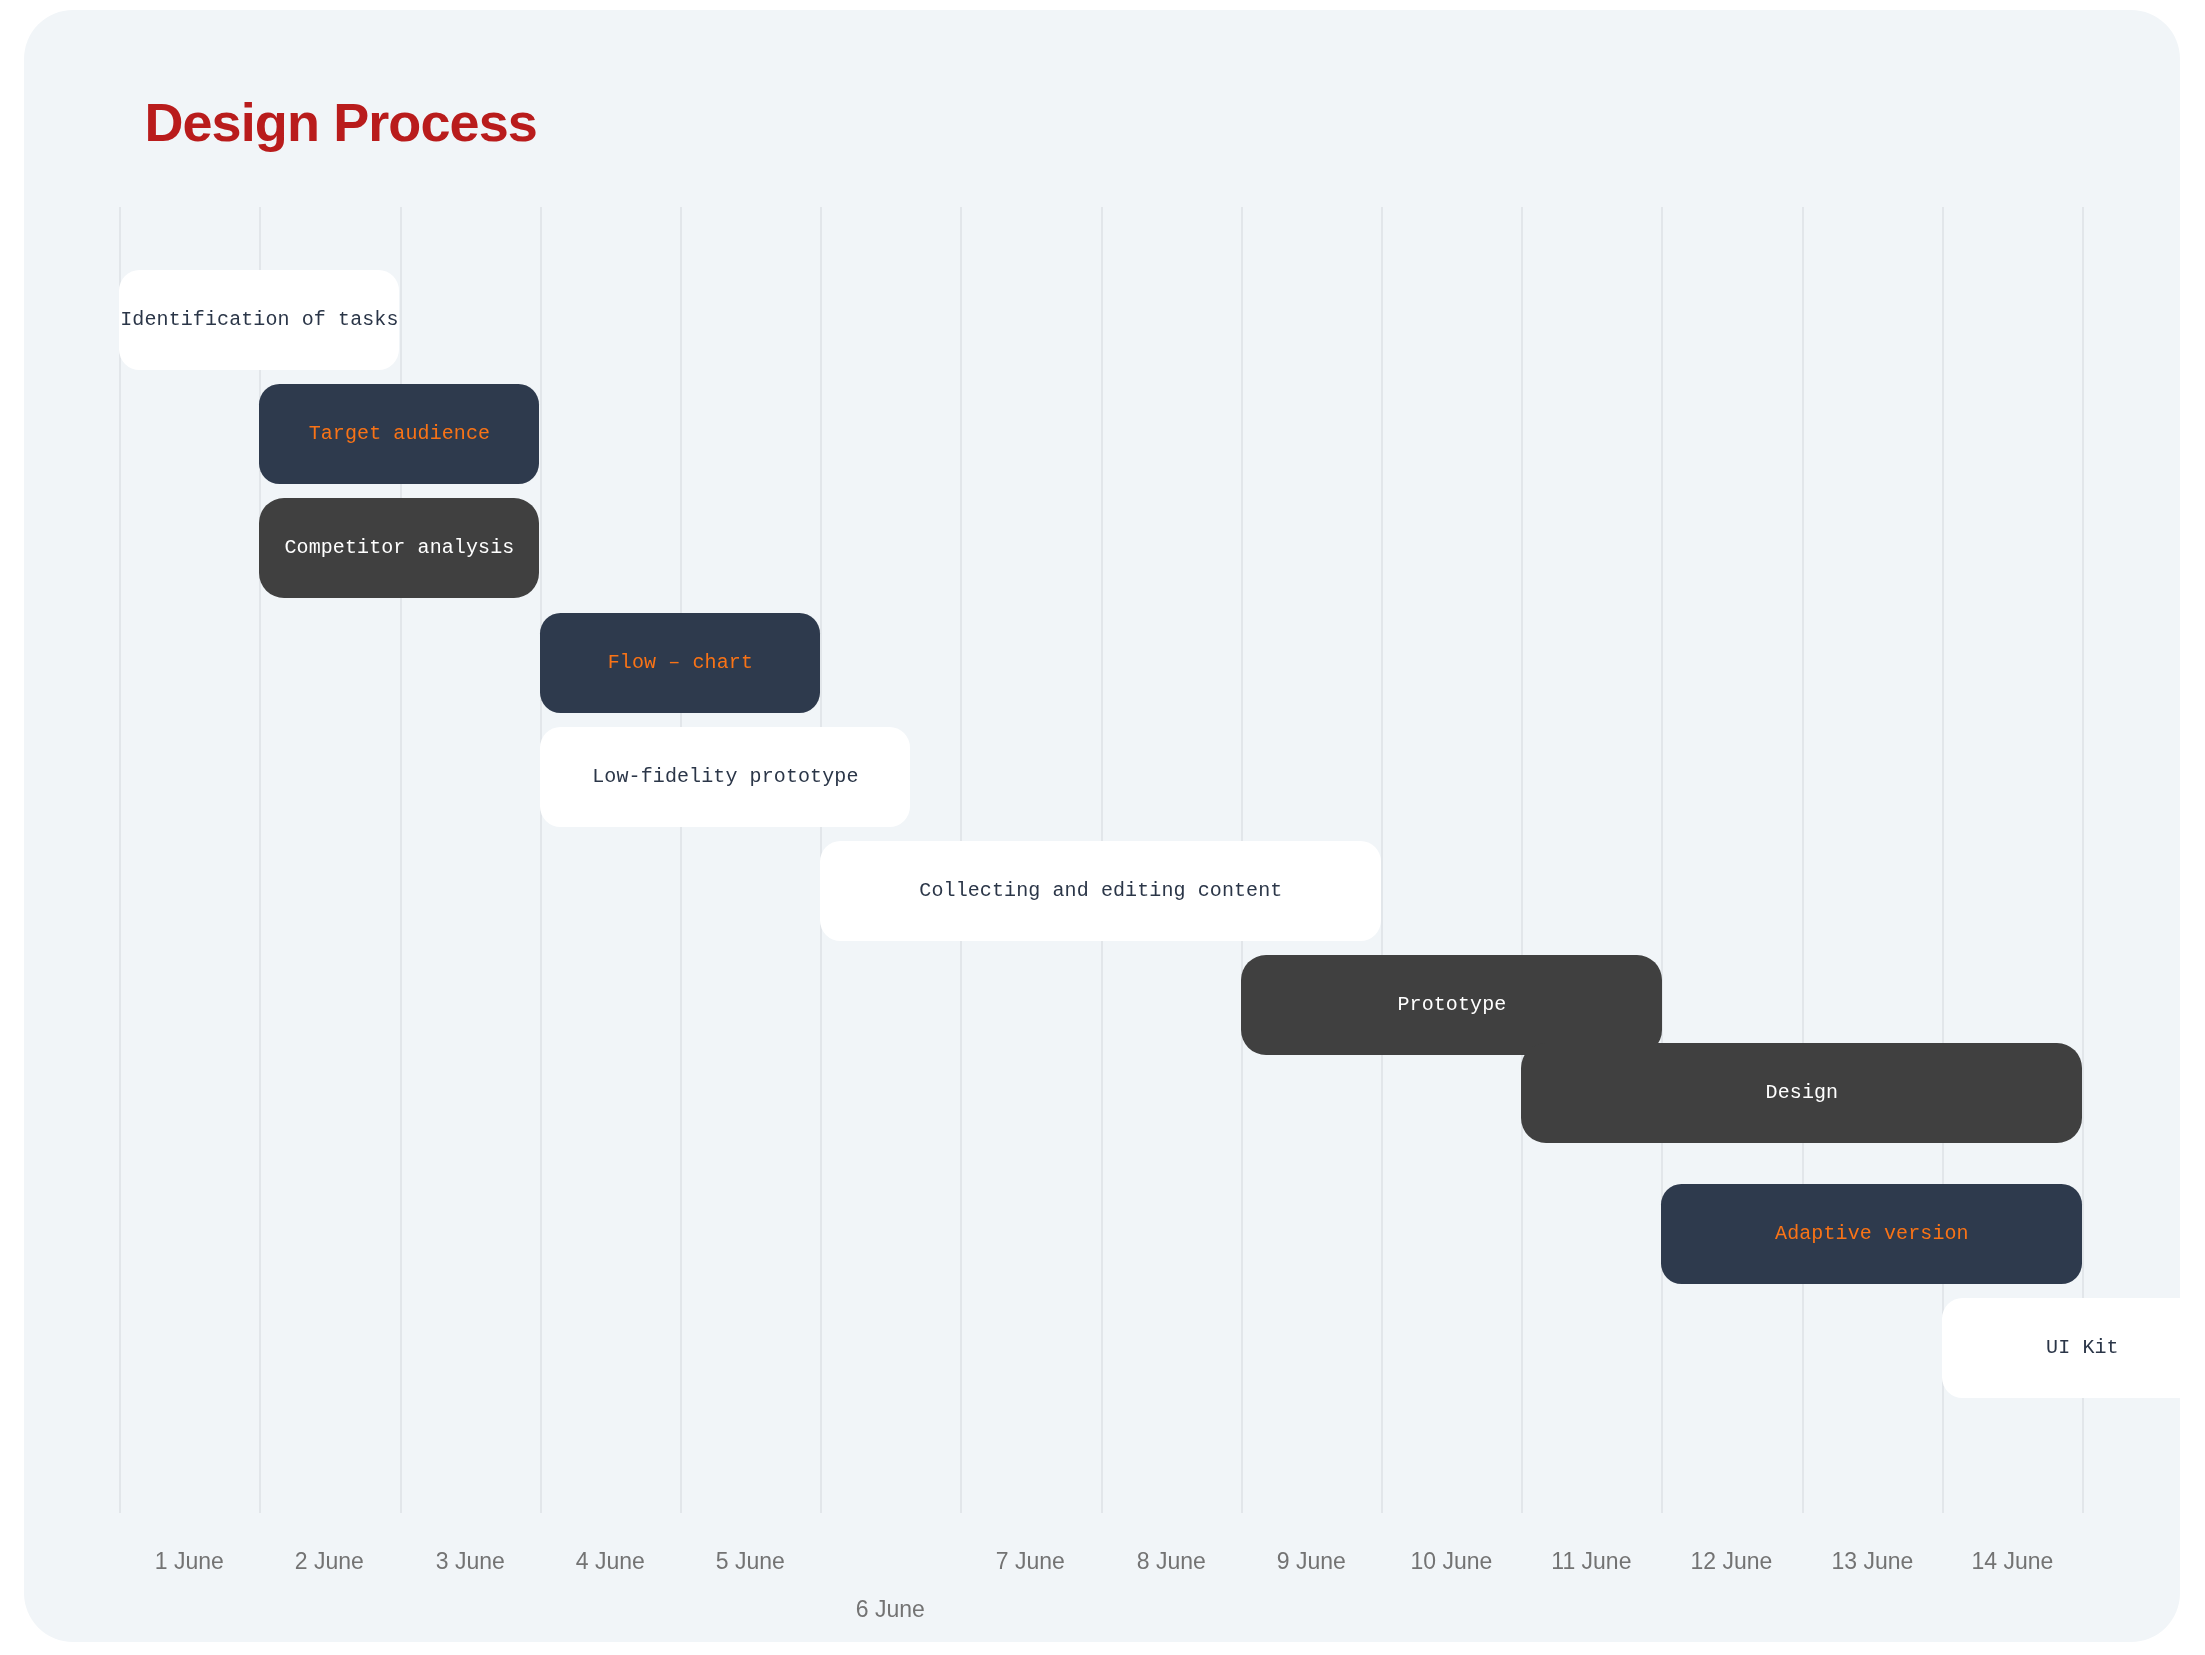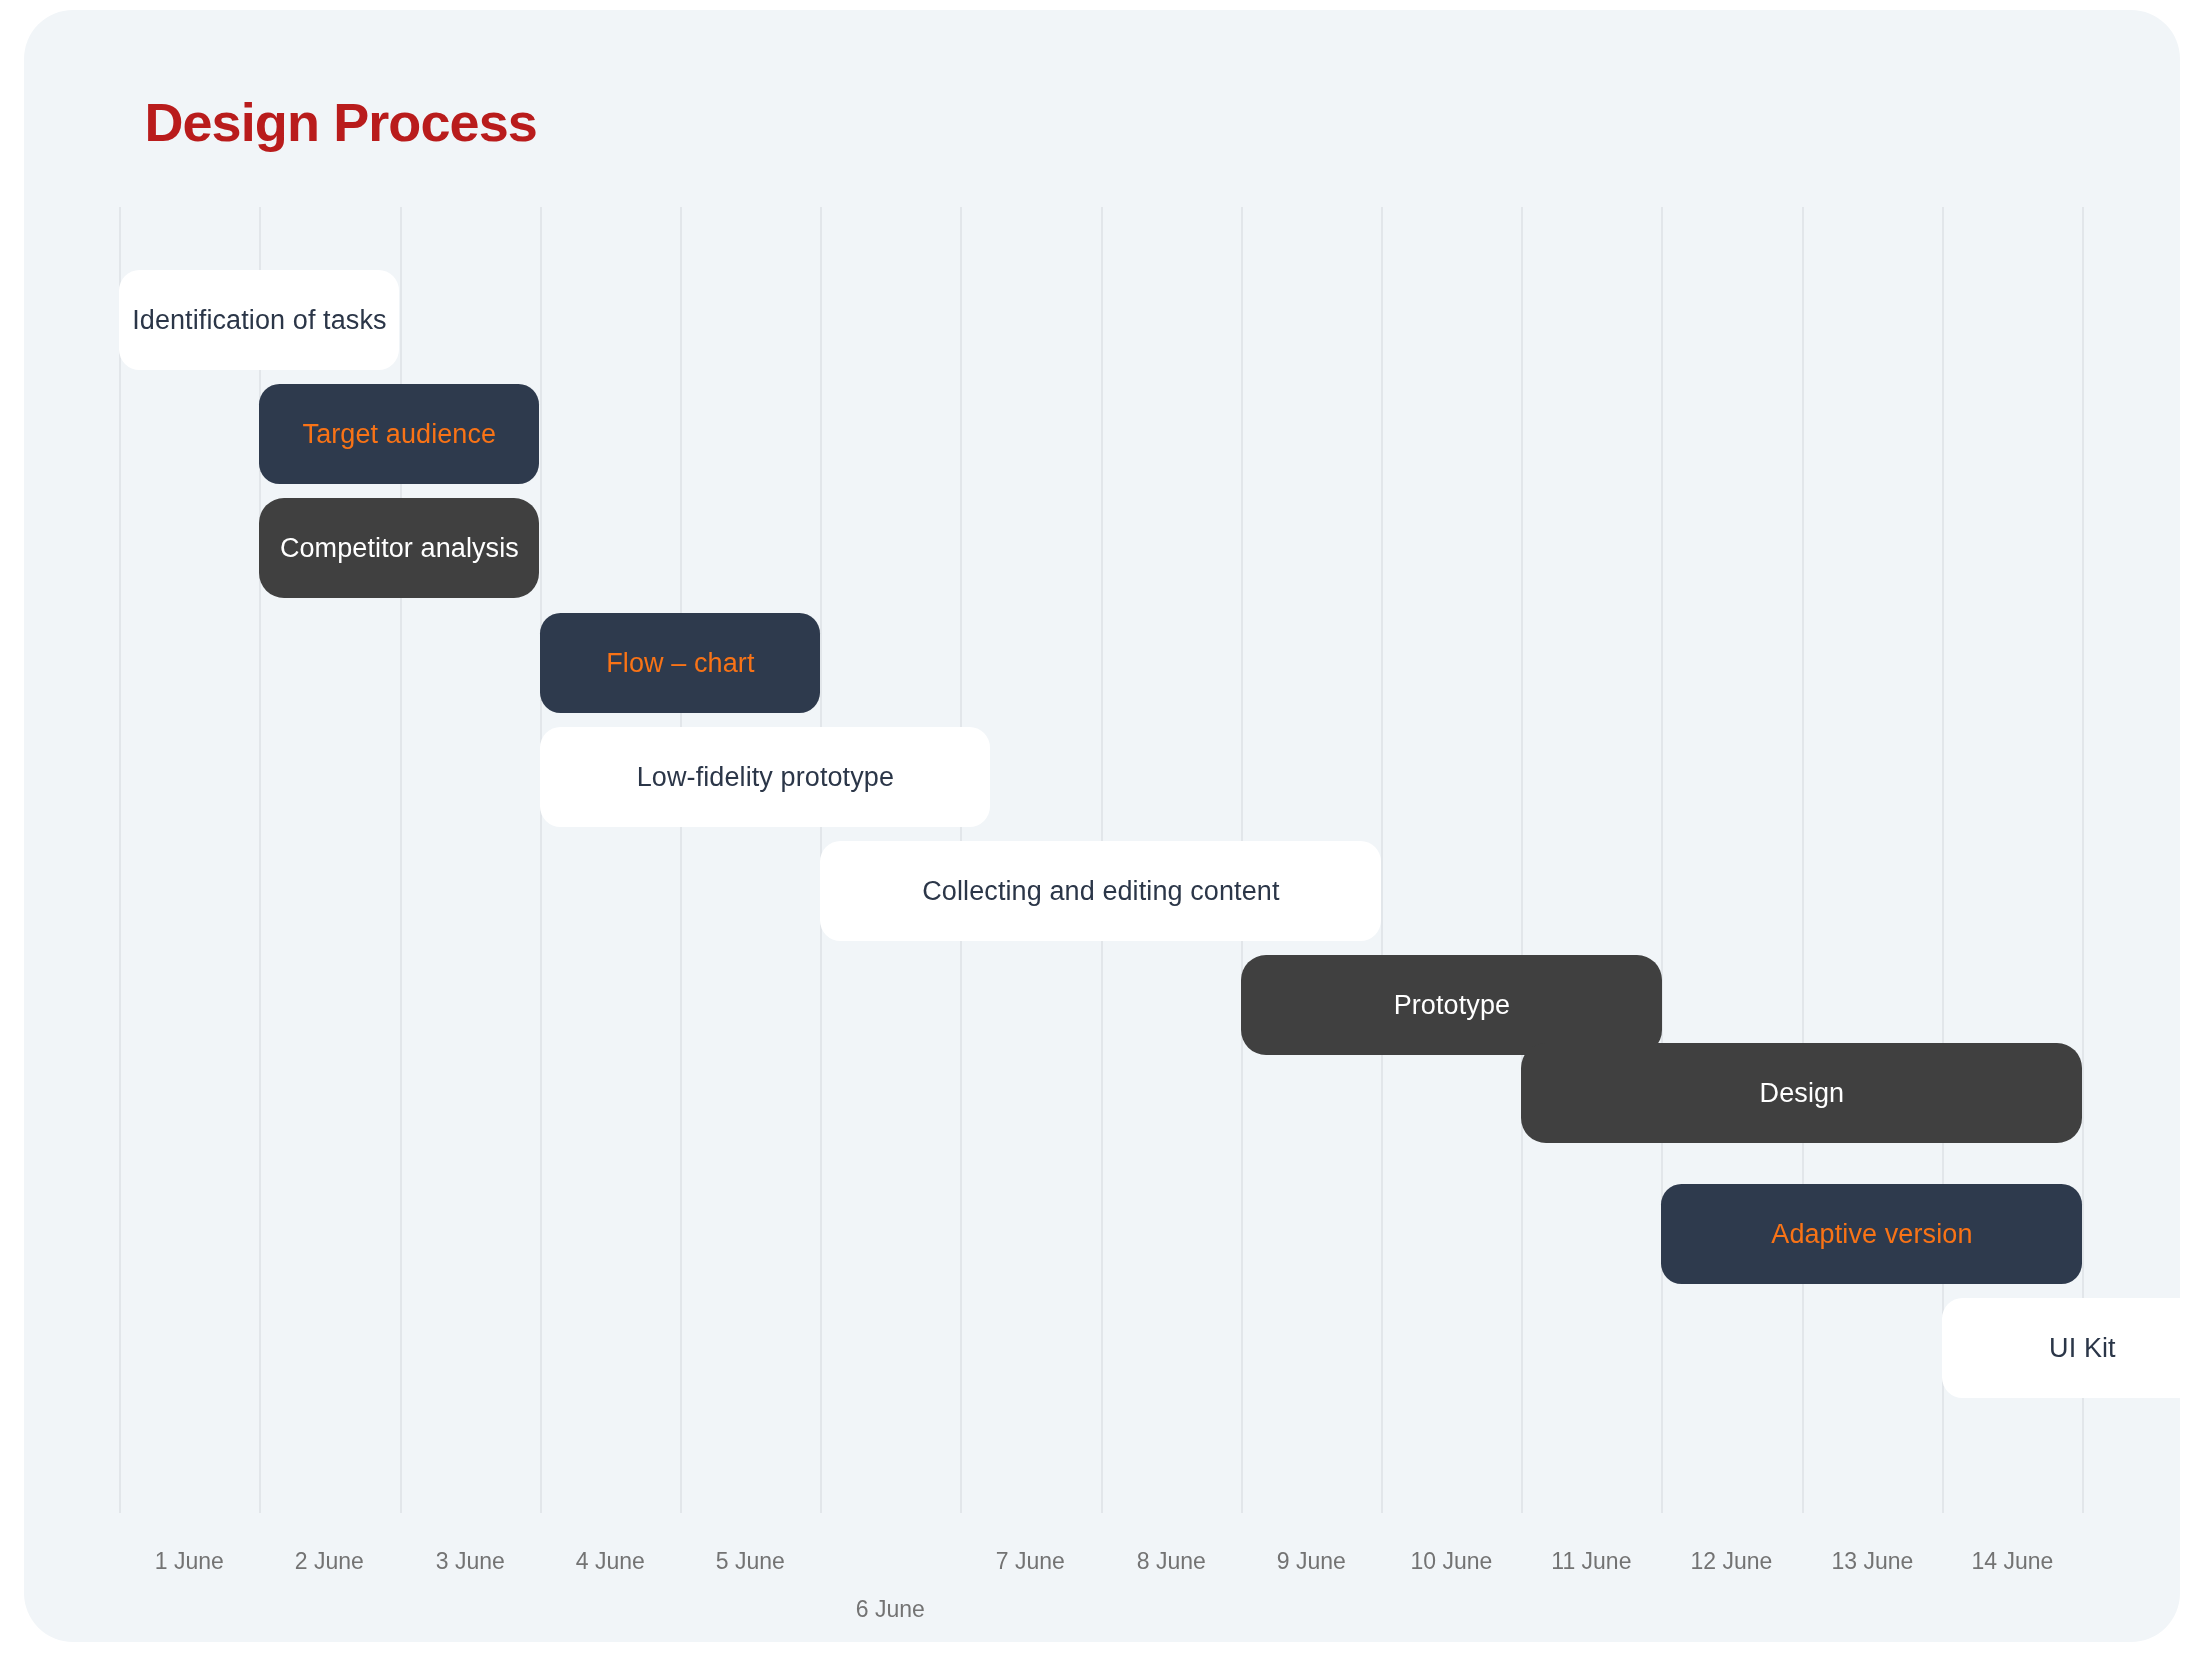--- a/index.html
+++ b/index.html
@@ -59,25 +59,26 @@
     position: absolute;
     height: 100px;
     border-radius: 20.5px;
     display: flex;
     align-items: center;
     justify-content: center;
     box-sizing: border-box;
     padding: 0 14px;
   }
   .bar-label {
-    font-size: 27px;
+    font-size: 20px;
     font-weight: 400;
     letter-spacing: 0.1px;
     white-space: nowrap;
     line-height: 1;
+    font-family: Liberation Mono, monospace;
   }
 
   .bar.white {
     background: #ffffff;
   }
   .bar.white .bar-label { color: #2b3648; }
 
   .bar.dark {
     background: #2e3a4d;
   }
@@ -130,21 +131,21 @@
         </div>
         <div class="bar dark" style="left: 235px; width: 280px; top: 374px;">
           <span class="bar-label">Target audience</span>
         </div>
         <div class="bar orange" style="left: 235px; width: 280px; top: 488px;">
           <span class="bar-label">Competitor analysis</span>
         </div>
         <div class="bar dark" style="left: 516px; width: 280px; top: 603px;">
           <span class="bar-label">Flow – chart</span>
         </div>
-        <div class="bar white" style="left: 516px; width: 450px; top: 717px;">
+        <div class="bar white" style="left: 516px; width: 370px; top: 717px;">
           <span class="bar-label">Low-fidelity prototype</span>
         </div>
         <div class="bar white" style="left: 796px; width: 561px; top: 831px;">
           <span class="bar-label">Collecting and editing content</span>
         </div>
         <div class="bar orange" style="left: 1217px; width: 421px; top: 945px;">
           <span class="bar-label">Prototype</span>
         </div>
         <div class="bar orange" style="left: 1497px; width: 561px; top: 1033px;">
           <span class="bar-label">Design</span>

